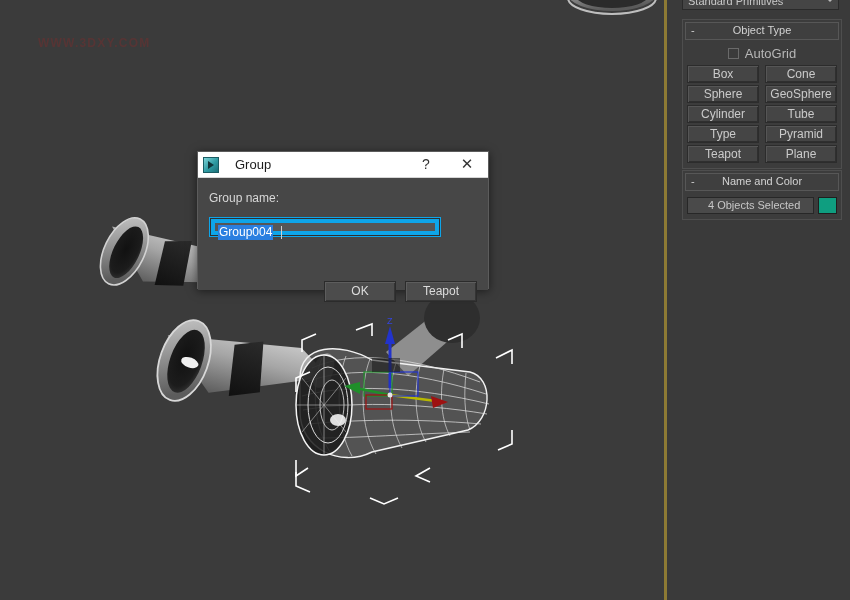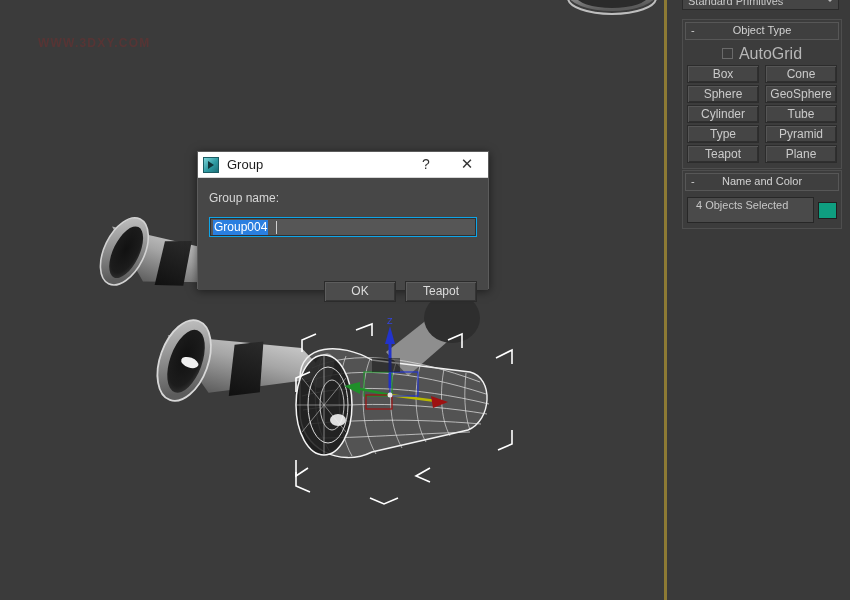--- a/index.html
+++ b/index.html
@@ -120,21 +120,21 @@
     gap: 6px;
     height: 17px;
     margin-bottom: 3px;
   }
   .checkbox {
     width: 11px; height: 11px;
     background: #3b3b3b;
     border: 1px solid #6a6a6a;
     box-sizing: border-box;
   }
-  .checkbox-label { color: #b7b7b7; font-size: 16px; }
+  .checkbox-label { color: #b7b7b7; font-size: 13px; }
 
   .btn-grid {
     display: grid;
     grid-template-columns: 1fr 1fr;
     gap: 2px 6px;
   }
   .obj-btn {
     height: 18px;
     background: #454545;
     border: 1px solid #2c2c2c;
@@ -148,28 +148,28 @@
   }
 
   .name-row {
     display: flex;
     align-items: center;
     gap: 4px;
     padding: 1px 0 0 0;
   }
   .name-field {
     flex: 1;
-    height: 26px;
+    height: 17px;
     background: #4a4a4a;
     border: 1px solid #272727;
     box-sizing: border-box;
     color: #c7c7c7;
     font-size: 11px;
     line-height: 15px;
-    padding-left: 8px;
+    padding-left: 20px;
     white-space: nowrap;
     overflow: hidden;
   }
   .color-swatch {
     width: 19px; height: 17px;
     border: 1px solid #1f1f1f;
     box-sizing: border-box;
   }
 
   
@@ -201,21 +201,21 @@
   #dlg-icon::after {
     content: "";
     position: absolute;
     left: 4px; top: 3px;
     width: 0; height: 0;
     border-top: 4px solid transparent;
     border-bottom: 4px solid transparent;
     border-left: 6px solid #11353a;
   }
   #dlg-title {
-    margin-left: 8px;
+    margin-left: 16px;
     color: #1c1c1c;
     font-size: 13px;
   }
   #dlg-help {
     position: absolute;
     right: 52px; top: 3px;
     width: 20px; height: 19px;
     color: #333;
     font-size: 14px;
     line-height: 19px;
@@ -239,23 +239,23 @@
   }
   #dlg-label {
     position: absolute;
     left: 11px; top: 13px;
     color: #d8d8d8;
     font-size: 12px;
   }
   #group-name-input {
     position: absolute;
     left: 11px; top: 39px;
-    width: 268px; height: 20px;
+    width: 232px; height: 20px;
     background: #565656;
-    border: 1px solid #0ea5e9;
+    border: 6px solid #0ea5e9;
     box-sizing: border-box;
     outline: 1px solid #2f2f2f;
     outline-offset: -2px;
   }
   #group-name-sel {
     position: absolute;
     left: 3px; top: 2px;
     background: #2a7fe0;
     color: #ffffff;
     font-size: 12px;

